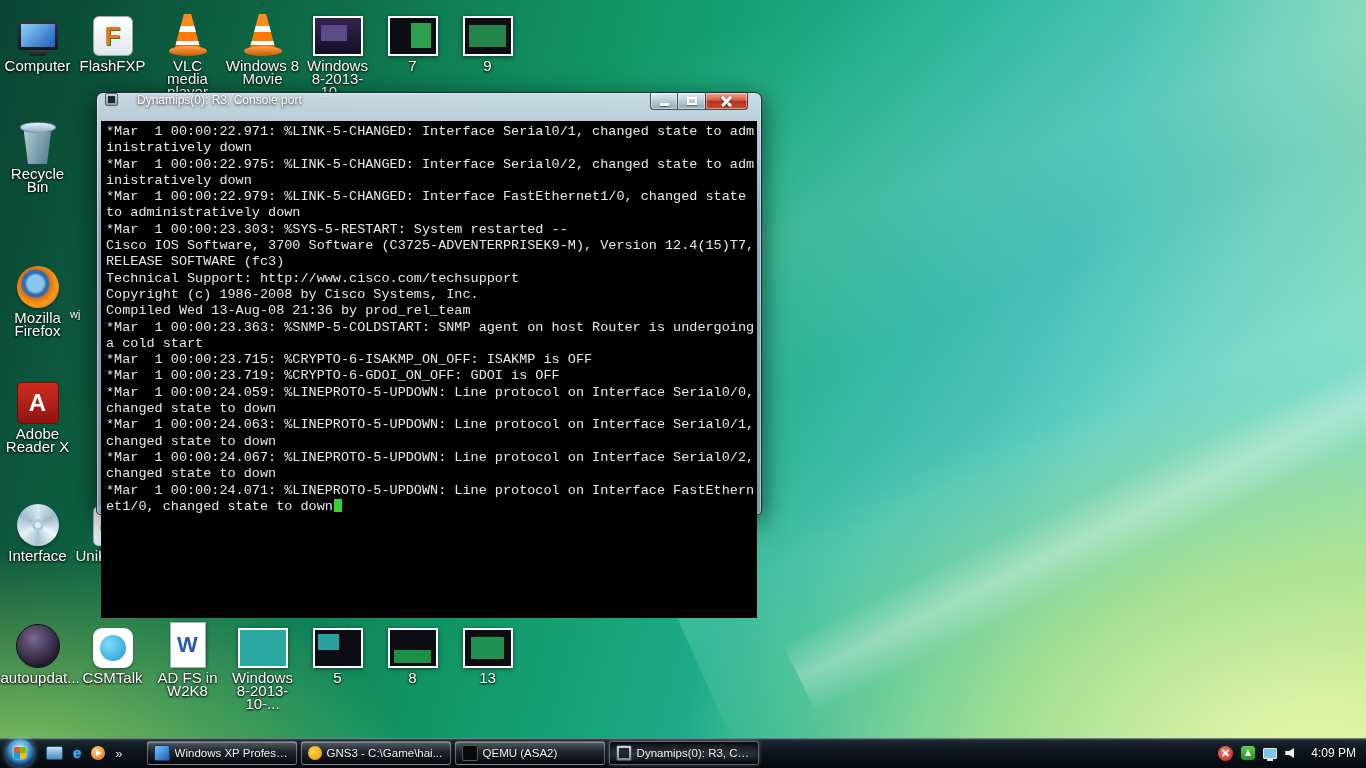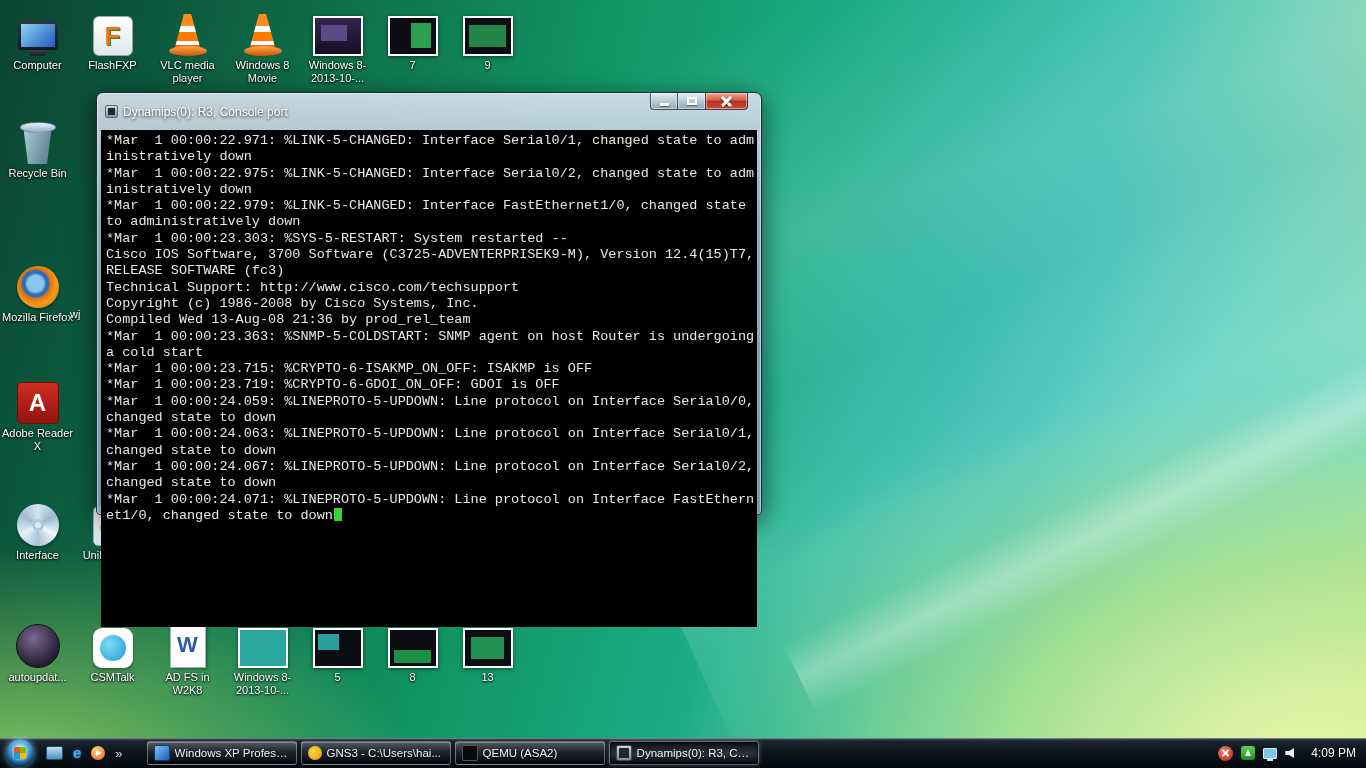--- a/index.html
+++ b/index.html
@@ -12,21 +12,21 @@
       linear-gradient(105deg,#0a4433 0%,#0e6b47 20%,#119362 38%,#18a87e 52%,#27b49b 63%,#3bbfae 73%,#77d3b4 85%,#b5e69b 100%);
   }
   .streak{position:absolute;pointer-events:none;}
   .s1{left:34%;top:-12%;width:95%;height:58%;background:linear-gradient(rgba(255,255,255,0),rgba(225,255,245,.16) 48%,rgba(255,255,255,0));transform:rotate(-19deg);}
   .s2{left:46%;top:30%;width:80%;height:42%;background:linear-gradient(rgba(255,255,255,0),rgba(200,255,235,.20) 50%,rgba(255,255,255,0));transform:rotate(-24deg);}
   .s3{left:55%;top:56%;width:70%;height:10%;background:linear-gradient(rgba(255,255,255,0),rgba(255,255,255,.30) 50%,rgba(255,255,255,0));transform:rotate(-26deg);}
 
   
   .dicon{position:absolute;width:75px;display:flex;flex-direction:column;align-items:center;gap:3px;z-index:2;cursor:default;}
   .ic{height:48px;display:flex;align-items:flex-end;justify-content:center;}
-  .dlabel{font-size:11px;line-height:13px;color:#fff;text-align:center;max-width:74px;
+  .dlabel{font-size:15px;line-height:13px;color:#fff;text-align:center;max-width:74px;
     text-shadow:0 1px 2px rgba(0,0,0,.95),0 0 3px rgba(0,0,0,.8);}
   
   .mon{width:40px;height:29px;background:linear-gradient(#30363d,#14181d);border-radius:3px;padding:3px;box-sizing:border-box;}
   .mon .scr{width:100%;height:100%;background:linear-gradient(135deg,#8fd2f7,#1b5dbd);}
   .monstand{width:18px;height:6px;background:linear-gradient(#3a4048,#181c22);margin:0 auto;border-radius:0 0 3px 3px;}
   
   .ffxp{width:38px;height:38px;background:linear-gradient(#ffffff,#dfe6ea);border-radius:6px;border:1px solid #9aa6ad;
     display:flex;align-items:center;justify-content:center;font-weight:bold;font-size:26px;color:#e07818;
     text-shadow:1px 1px 0 #2f7d2f;}
   
@@ -100,21 +100,21 @@
   
   .fragment{position:absolute;left:70px;top:308px;z-index:2;font-size:11px;color:#fff;
     text-shadow:0 1px 2px rgba(0,0,0,.95);}
 
   
   .window{position:absolute;left:96px;top:92px;width:666px;height:423px;z-index:10;
     border:1px solid #1c2a33;border-radius:7px 7px 4px 4px;
     background:linear-gradient(180deg,rgba(208,222,233,.95),rgba(150,172,190,.92) 30%,rgba(128,152,172,.92));
     box-shadow:0 6px 26px rgba(0,0,0,.6),inset 0 0 0 1px rgba(255,255,255,.45);
     box-sizing:border-box;}
-  .titlebar{height:37px;display:flex;align-items:center;padding:0 8px;gap:5px;}
+  .titlebar{height:28px;display:flex;align-items:flex-start;padding:0 8px;gap:19px;}
   .titleicon{width:13px;height:13px;border-radius:2px;background:linear-gradient(#cdd6dd,#8d9ba6);
     border:1px solid #55656f;box-sizing:border-box;position:relative;}
   .titleicon:after{content:"";position:absolute;inset:2px;background:#1d2731;}
   .titletext{font-size:12px;color:#fff;text-shadow:0 1px 3px rgba(0,0,0,.9),0 0 5px rgba(255,255,255,.25);
     white-space:nowrap;}
   .capbtns{position:absolute;top:0;right:13px;display:flex;}
   .capbtn{height:17px;border:1px solid rgba(30,45,55,.8);border-top:none;box-sizing:border-box;
     display:flex;align-items:center;justify-content:center;
     background:linear-gradient(rgba(255,255,255,.5),rgba(170,190,205,.35) 45%,rgba(90,115,135,.45));
     box-shadow:inset 0 0 0 1px rgba(255,255,255,.45);cursor:default;}
@@ -387,21 +387,21 @@
       <div class="ql-media"></div>
       <div class="ql-chevron">»</div>
     </div>
     <div class="tasks">
       <div class="taskbtn">
         <div class="ticon ti-xp"></div>
         <div class="tasklabel">Windows XP Profess...</div>
       </div>
       <div class="taskbtn">
         <div class="ticon ti-gns"></div>
-        <div class="tasklabel">GNS3 - C:\Users\hai...</div>
+        <div class="tasklabel">GNS3 - C:\Game\hai...</div>
       </div>
       <div class="taskbtn">
         <div class="ticon ti-qemu"></div>
         <div class="tasklabel">QEMU (ASA2)</div>
       </div>
       <div class="taskbtn active">
         <div class="ticon ti-dyn"></div>
         <div class="tasklabel">Dynamips(0): R3, Co...</div>
       </div>
     </div>

